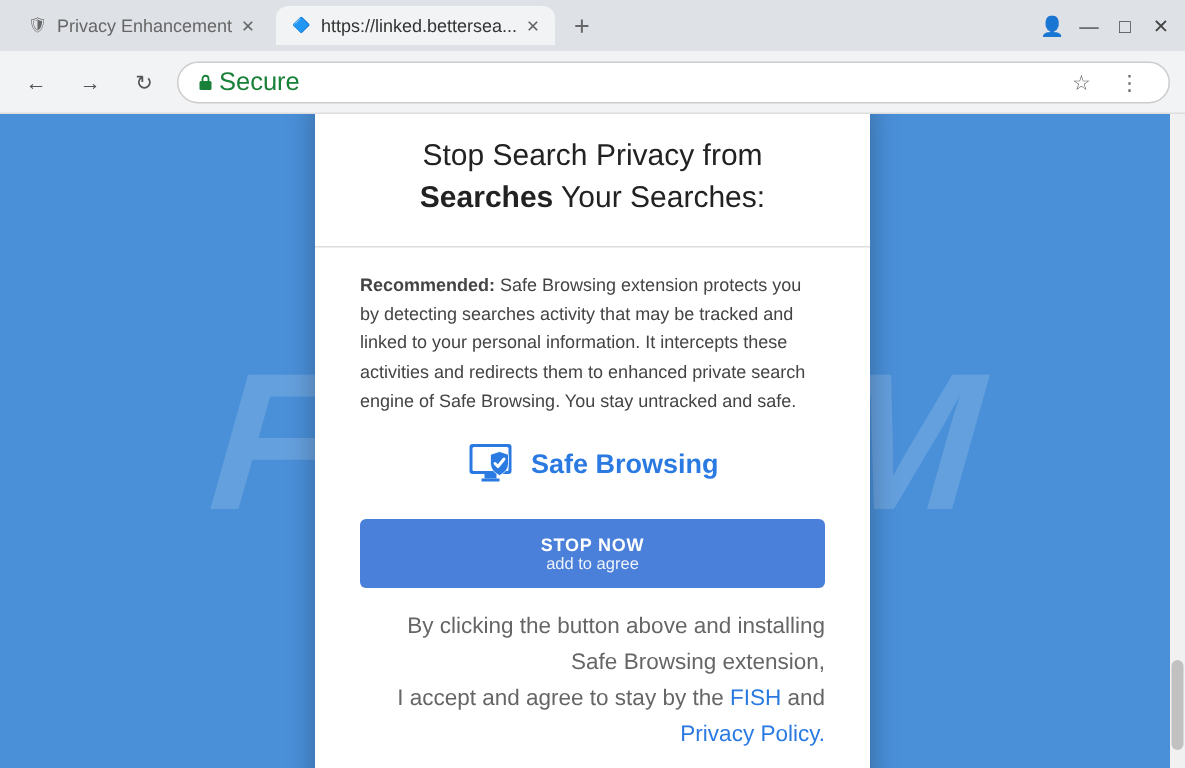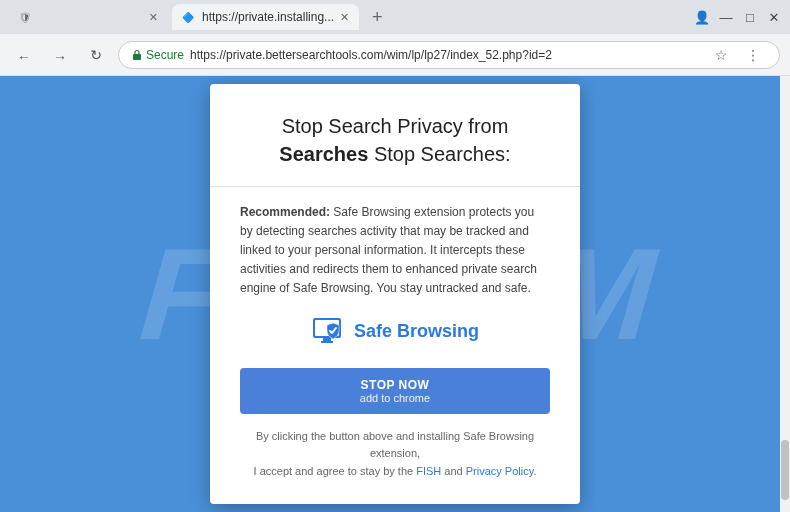--- a/index.html
+++ b/index.html
@@ -125,21 +125,21 @@
       font-size: 13px;
       color: #333;
       gap: 6px;
     }
 
     .secure-badge {
       display: flex;
       align-items: center;
       gap: 3px;
       color: #188038;
-      font-size: 12px;
+      font-size: 17px;
     }
 
     .secure-badge svg { width: 12px; height: 12px; }
 
     .address-text { color: #333; font-size: 12px; }
 
     .address-icons {
       margin-left: auto;
       display: flex;
       gap: 4px;
@@ -263,23 +263,23 @@
       letter-spacing: 0.5px;
       text-transform: uppercase;
     }
 
     .stop-btn-sub {
       font-size: 11px;
       opacity: 0.9;
     }
 
     .legal-text {
-      font-size: 11px;
+      font-size: 15px;
       color: #666;
-      text-align: center;
+      text-align: right;
       line-height: 1.6;
     }
 
     .legal-text a {
       color: #2a7ae2;
       text-decoration: none;
     }
 
     
     .scrollbar {
@@ -303,25 +303,26 @@
     }
   </style>
 </head>
 <body>
 
 <div class="browser-chrome">
 
   <div class="title-bar">
     <div class="tab inactive">
       <span class="tab-favicon">🛡</span>
+      <span>Privacy Enhancement</span>
       <span class="tab-close">✕</span>
     </div>
     <div class="tab">
       <span class="tab-favicon">🔷</span>
-      <span>https://private.installing...</span>
+      <span>https://linked.bettersea...</span>
       <span class="tab-close">✕</span>
     </div>
     <div class="new-tab-btn">+</div>
     <div class="window-controls">
       <div class="win-btn">👤</div>
       <div class="win-btn">—</div>
       <div class="win-btn">□</div>
       <div class="win-btn">✕</div>
     </div>
   </div>
@@ -331,39 +332,38 @@
     <div class="nav-btn">→</div>
     <div class="nav-btn">↻</div>
     <div class="address-input">
       <div class="secure-badge">
         <svg viewBox="0 0 12 12" fill="none" xmlns="http://www.w3.org/2000/svg">
           <rect x="2" y="5" width="8" height="6" rx="1" fill="#188038"></rect>
           <path d="M4 5V3.5a2 2 0 0 1 4 0V5" stroke="#188038" stroke-width="1.2" fill="none"></path>
         </svg>
         <span>Secure</span>
       </div>
-      <span class="address-text">https://private.bettersearchtools.com/wim/lp/lp27/index_52.php?id=2</span>
       <div class="address-icons">
         <div class="addr-icon-btn">☆</div>
         <div class="addr-icon-btn">⋮</div>
       </div>
     </div>
   </div>
 </div>
 
 <div class="page-content">
 
   <div class="watermark">
     <div class="watermark-fish">FISH.OM</div>
   </div>
 
   <div class="modal-card">
 
     <div class="modal-title">
-      <span>Stop Search Privacy from </span><strong>Searches</strong><span> Stop Searches:</span>
+      <span>Stop Search Privacy from </span><strong>Searches</strong><span> Your Searches:</span>
     </div>
 
     <hr class="divider">
 
     <p class="recommended-text">
       <strong>Recommended:</strong><span>  Safe Browsing extension protects you by detecting searches activity that may be tracked and linked to your personal information. It intercepts these activities and redirects them to enhanced private search engine of Safe Browsing. You stay untracked and safe.</span>
     </p>
 
     <div class="brand-row">
       <svg class="brand-icon" viewBox="0 0 36 36" xmlns="http://www.w3.org/2000/svg">
@@ -374,21 +374,21 @@
         <rect x="10" y="27" width="12" height="2" fill="#2a7ae2"></rect>
 
         <path d="M22 9 L28 11 L28 17 Q28 22 22 25 Q16 22 16 17 L16 11 Z" fill="#2a7ae2" stroke="white" stroke-width="0.5"></path>
         <path d="M19 17 L21 19 L25 14" stroke="white" stroke-width="2" fill="none" stroke-linecap="round" stroke-linejoin="round"></path>
       </svg>
       <span class="brand-name">Safe Browsing</span>
     </div>
 
     <button class="stop-btn">
       <div class="stop-btn-main">STOP NOW</div>
-      <div class="stop-btn-sub">add to chrome</div>
+      <div class="stop-btn-sub">add to agree</div>
     </button>
 
     <p class="legal-text">
       <span>By clicking the button above and installing Safe Browsing extension,</span><br>
       <span>I accept and agree to stay by the </span><a href="#">FISH</a><span> and </span><a href="#">Privacy Policy.</a>
     </p>
 
   </div>
 
 </div>

